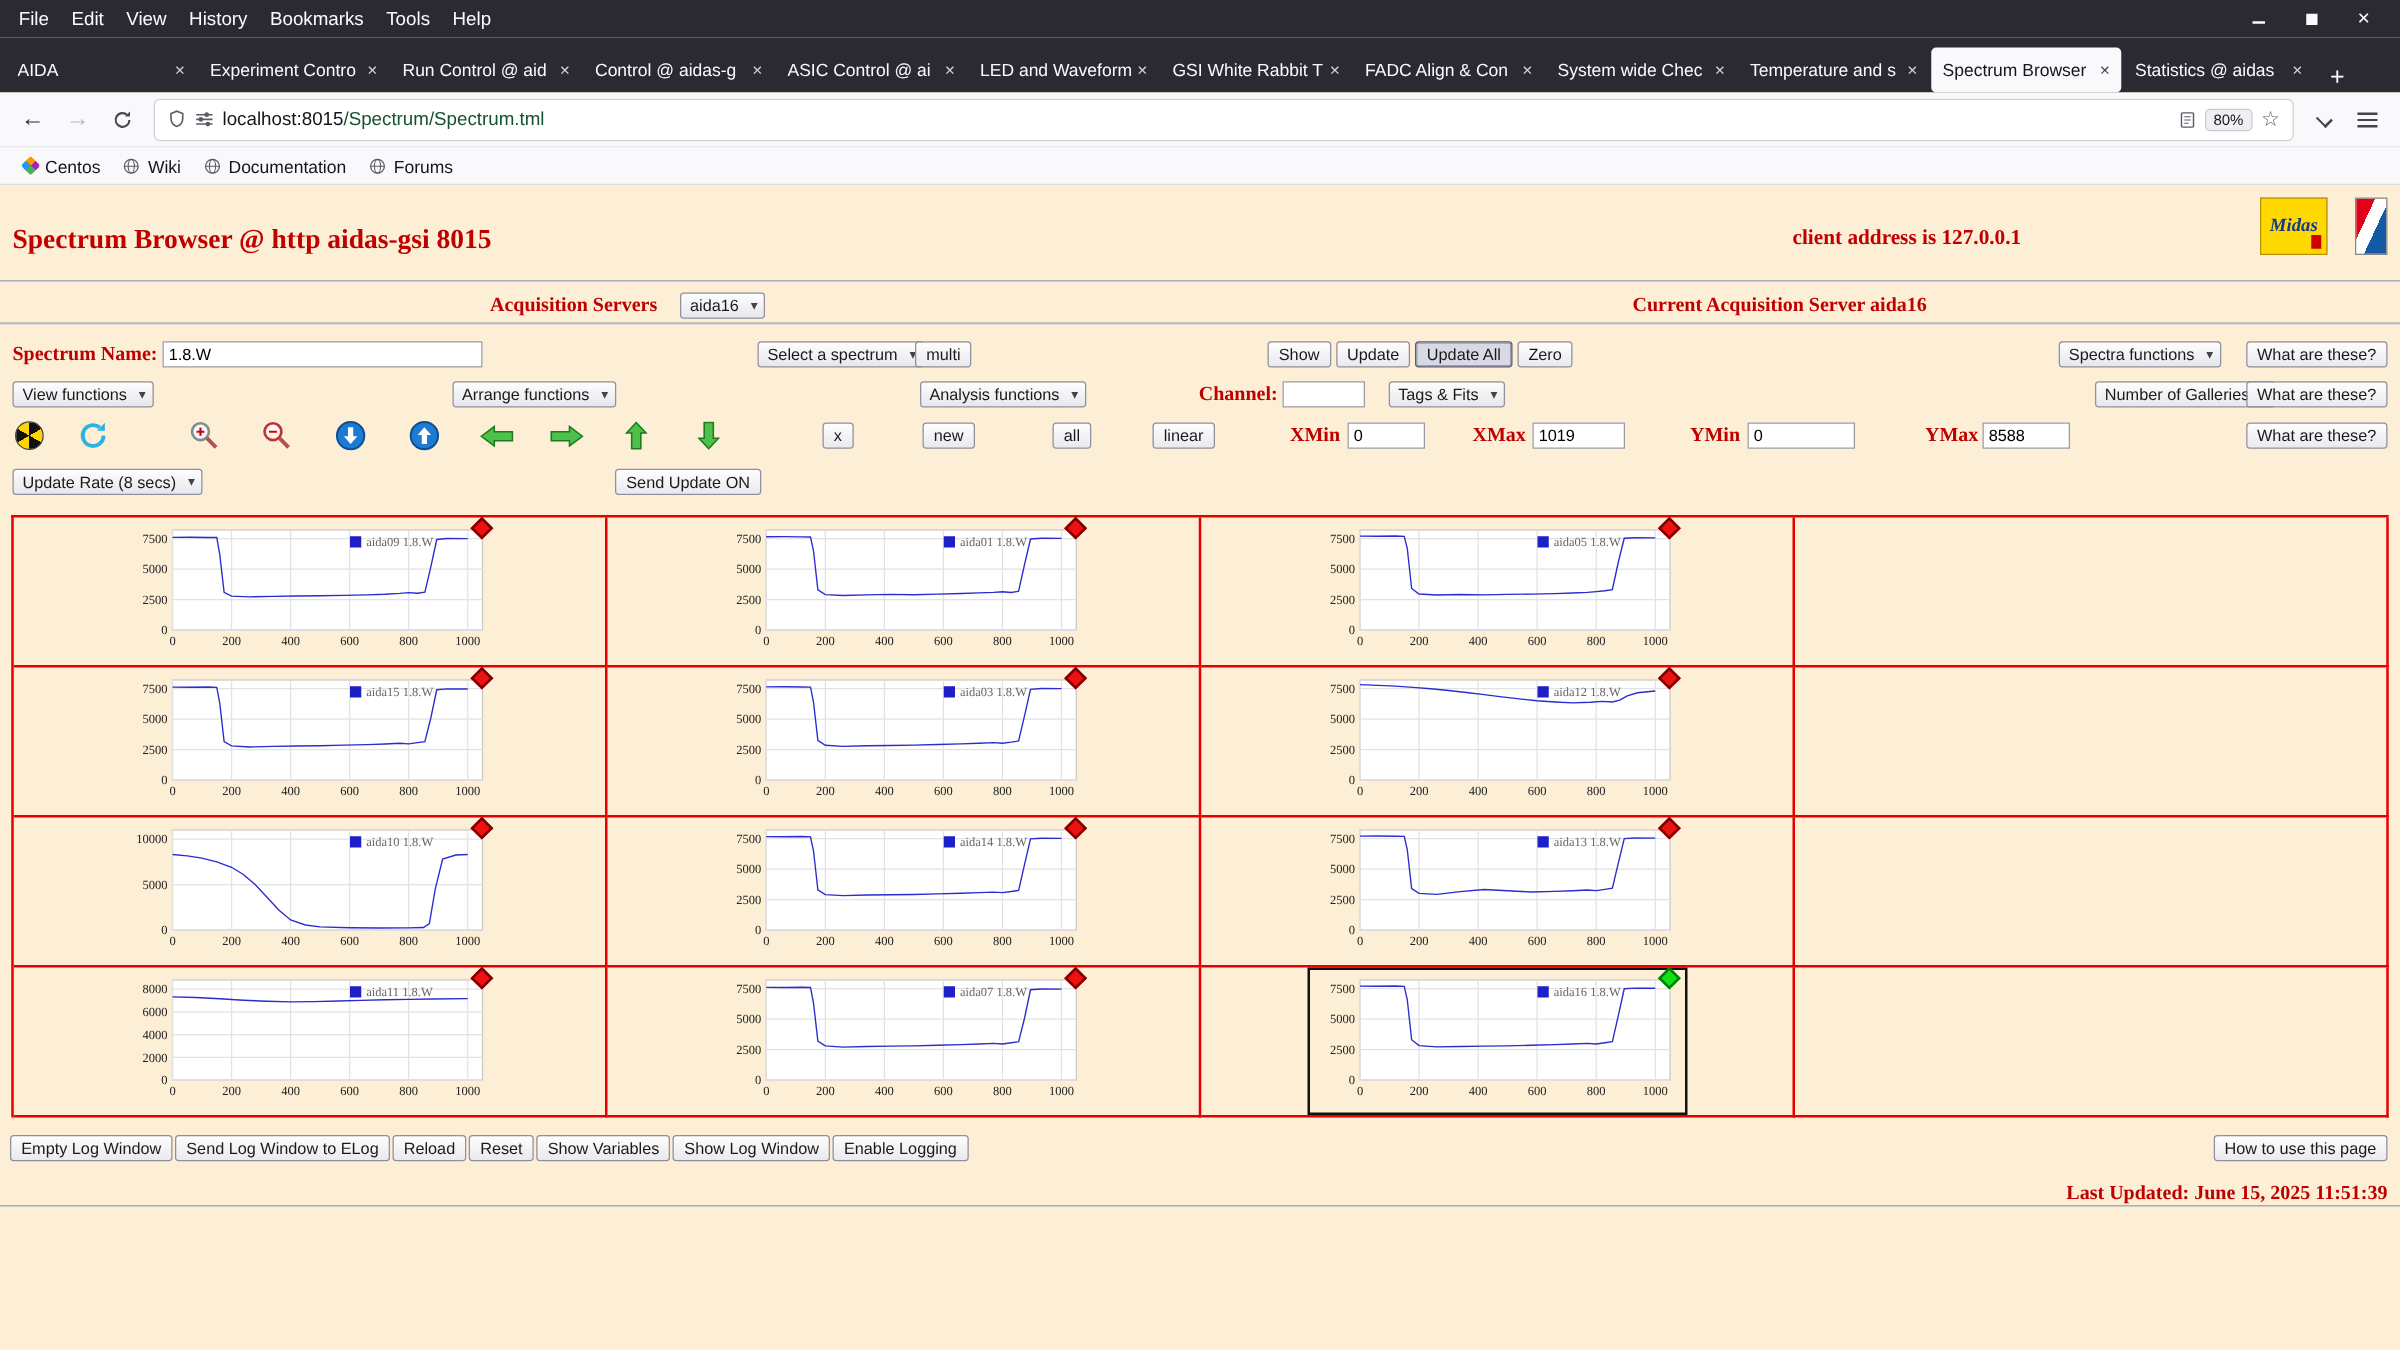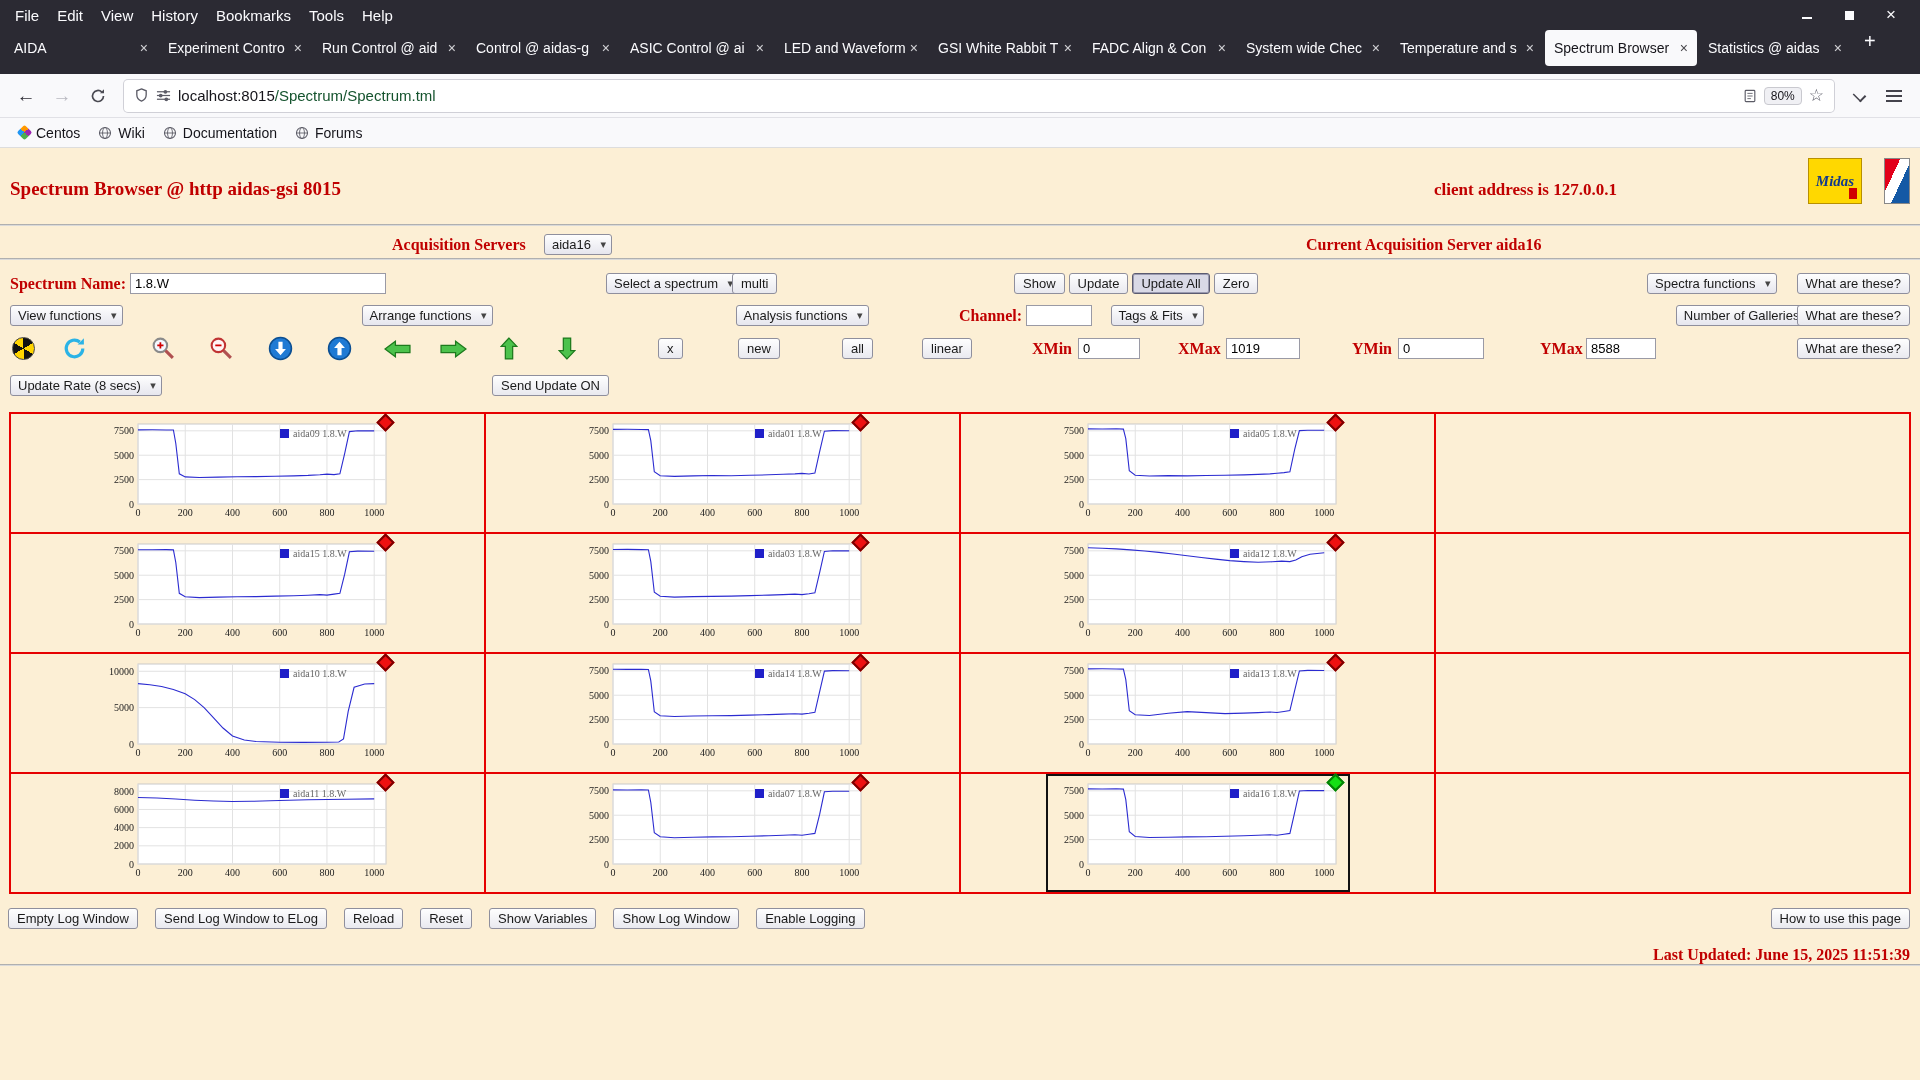--- a/index.html
+++ b/index.html
@@ -8,21 +8,21 @@
 
 
 .menubar{height:30px;background:#2b2a33;color:#fbfbfe;display:flex;align-items:center;font-size:15px;padding:0 6px}
 .menu-item{padding:3px 9px;cursor:default}
 .win-controls{margin-left:auto;display:flex;gap:28px;align-items:center;padding-right:16px}
 .wc{display:inline-flex;align-items:center;justify-content:center;width:14px;height:14px;color:#fbfbfe}
 .wc.min::after{content:"";width:10px;border-bottom:2px solid #fbfbfe;margin-top:6px}
 .wc.max::after{content:"";width:9px;height:9px;background:#fbfbfe}
 .wc.close{font-size:17px;line-height:14px}
 
-.tabbar{height:44px;background:#2b2a33;display:flex;align-items:flex-start;padding:0 4px;overflow:hidden}
+.tabbar{height:44px;background:#2b2a33;display:flex;align-items:flex-end;padding:0 4px;overflow:hidden}
 .tab{width:152px;flex:0 0 152px;height:36px;margin:0 1px;border-radius:4px;color:#fbfbfe;font-size:14px;display:flex;align-items:center;padding:0 9px;position:relative}
 .tab.active{background:#f9f9fb;color:#15141a}
 .tab-label{flex:1;white-space:nowrap;overflow:hidden}
 .tab-close{margin-left:5px;font-size:14px;opacity:.8}
 .newtab{color:#fbfbfe;font-size:20px;padding:0 12px}
 
 .navbar{height:44px;background:#f9f9fb;display:flex;align-items:center;padding:0 10px;gap:4px;border-bottom:1px solid #e1e1e6}
 .nav-btn{width:32px;height:32px;display:flex;align-items:center;justify-content:center;font-size:19px;color:#2b2a33;border-radius:4px}
 .nav-btn.disabled{color:#b8b8c0}
 .urlbar{flex:1;height:32px;background:#fff;border-radius:4px;box-shadow:0 0 0 1px #d0d0d7;display:flex;align-items:center;padding:0 10px;gap:7px;margin:0 6px}
@@ -40,21 +40,21 @@
 .bm-icon{display:inline-flex;align-items:center}
 .centos{width:11px;height:11px;background:conic-gradient(#9c27b0 0 90deg,#4caf50 90deg 180deg,#2196f3 180deg 270deg,#ff9800 270deg 360deg);transform:rotate(45deg);border-radius:2px}
 
 
 .page{position:relative;height:932px;font-family:"Liberation Serif",serif;color:#000;background:#fcefd5;overflow:hidden}
 .red{color:#c00000;font-weight:bold}
 .abs{position:absolute}
 hr.rule{border:none;height:2px;background:linear-gradient(#9b9b9b,#eee);margin:0}
 
 .header-row{position:relative;height:76px}
-.page-title{position:absolute;left:10px;top:30px;font-size:19px}
+.page-title{position:absolute;left:10px;top:30px;font-size:22px}
 .client-address{position:absolute;left:1434px;top:32px;font-size:17px}
 .logos{position:absolute;right:10px;top:10px;display:flex;gap:22px}
 .logo.midas{width:54px;height:46px;background:#ffd800;border:1px solid #b89000;display:flex;align-items:center;justify-content:center;font-family:"Liberation Serif",serif;font-weight:bold;font-style:italic;color:#123a8c;font-size:15px;position:relative}
 .logo.midas::after{content:"";position:absolute;right:4px;bottom:4px;width:8px;height:11px;background:#d00000}
 .logo.fair{width:26px;height:46px;background:linear-gradient(115deg,#e2001a 0 34%,#ffffff 34% 60%,#1459a5 60% 100%);border:1px solid #888}
 
 .acq-row{position:relative;height:24px;margin-top:8px;font-size:16px}
 .controls{position:relative;height:142px;margin-top:10px;font-size:16px}
 .crow{position:absolute;left:0;right:0;height:30px}
 .rlab{color:#c00000;font-weight:bold;font-family:"Liberation Serif",serif;font-size:16px}
@@ -76,21 +76,21 @@
 .chart{position:relative;width:300px;height:114px}
 .chart.selected{outline:2px solid #111}
 .chart svg{display:block}
 .tick{font-family:"Liberation Serif",serif;font-size:10px;fill:#222}
 .legend{font-family:"Liberation Serif",serif;font-size:10px;fill:#666}
 .diamond{position:absolute;width:13px;height:13px;transform:rotate(45deg);top:0;right:6px;z-index:2}
 .diamond.red{background:#ee1111;border:2px solid #7d0000}
 .diamond.green{background:#15e015;border:2px solid #067d06}
 
 .footer-row{position:relative;height:24px;margin-top:14px}
-.footer-left{position:absolute;left:8px;display:flex;gap:17px}
+.footer-left{position:absolute;left:8px;display:flex;gap:2px}
 .footer-help{position:absolute;right:10px;top:0}
 .last-updated{text-align:right;padding-right:10px;font-size:16px;margin-top:14px}
 .home-row{margin:12px 0 0 10px;font-size:16px}
 .home-row a{color:#0000cc}
 </style>
 </head>
 <body>
 
 <div class="menubar">
   <span style="display:flex">

